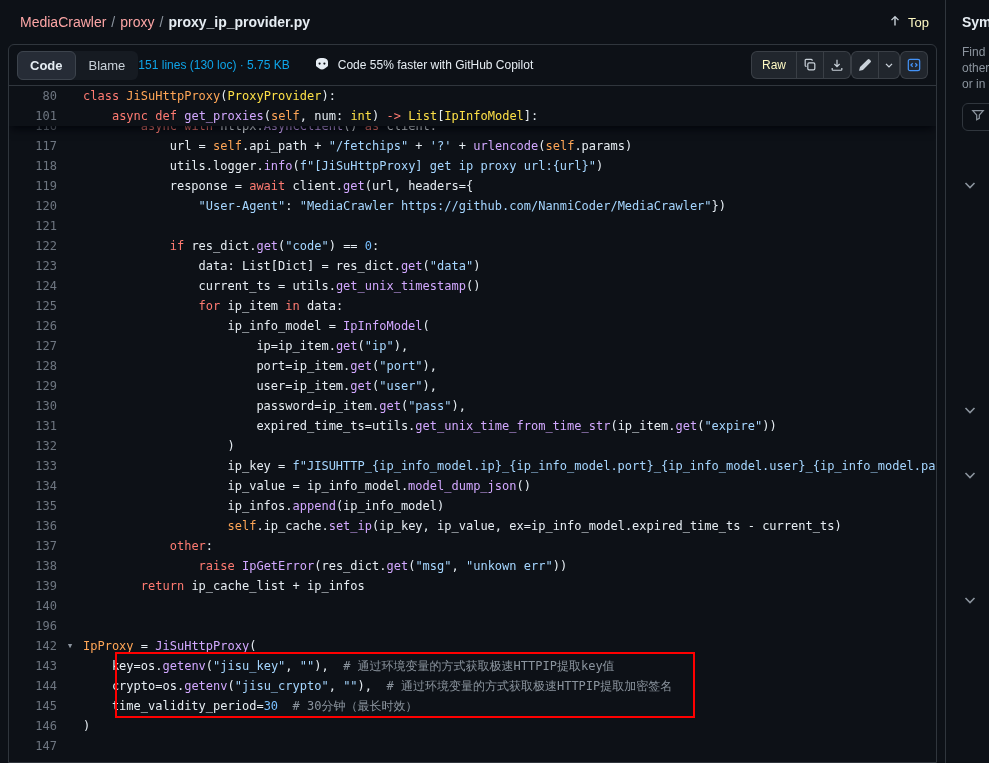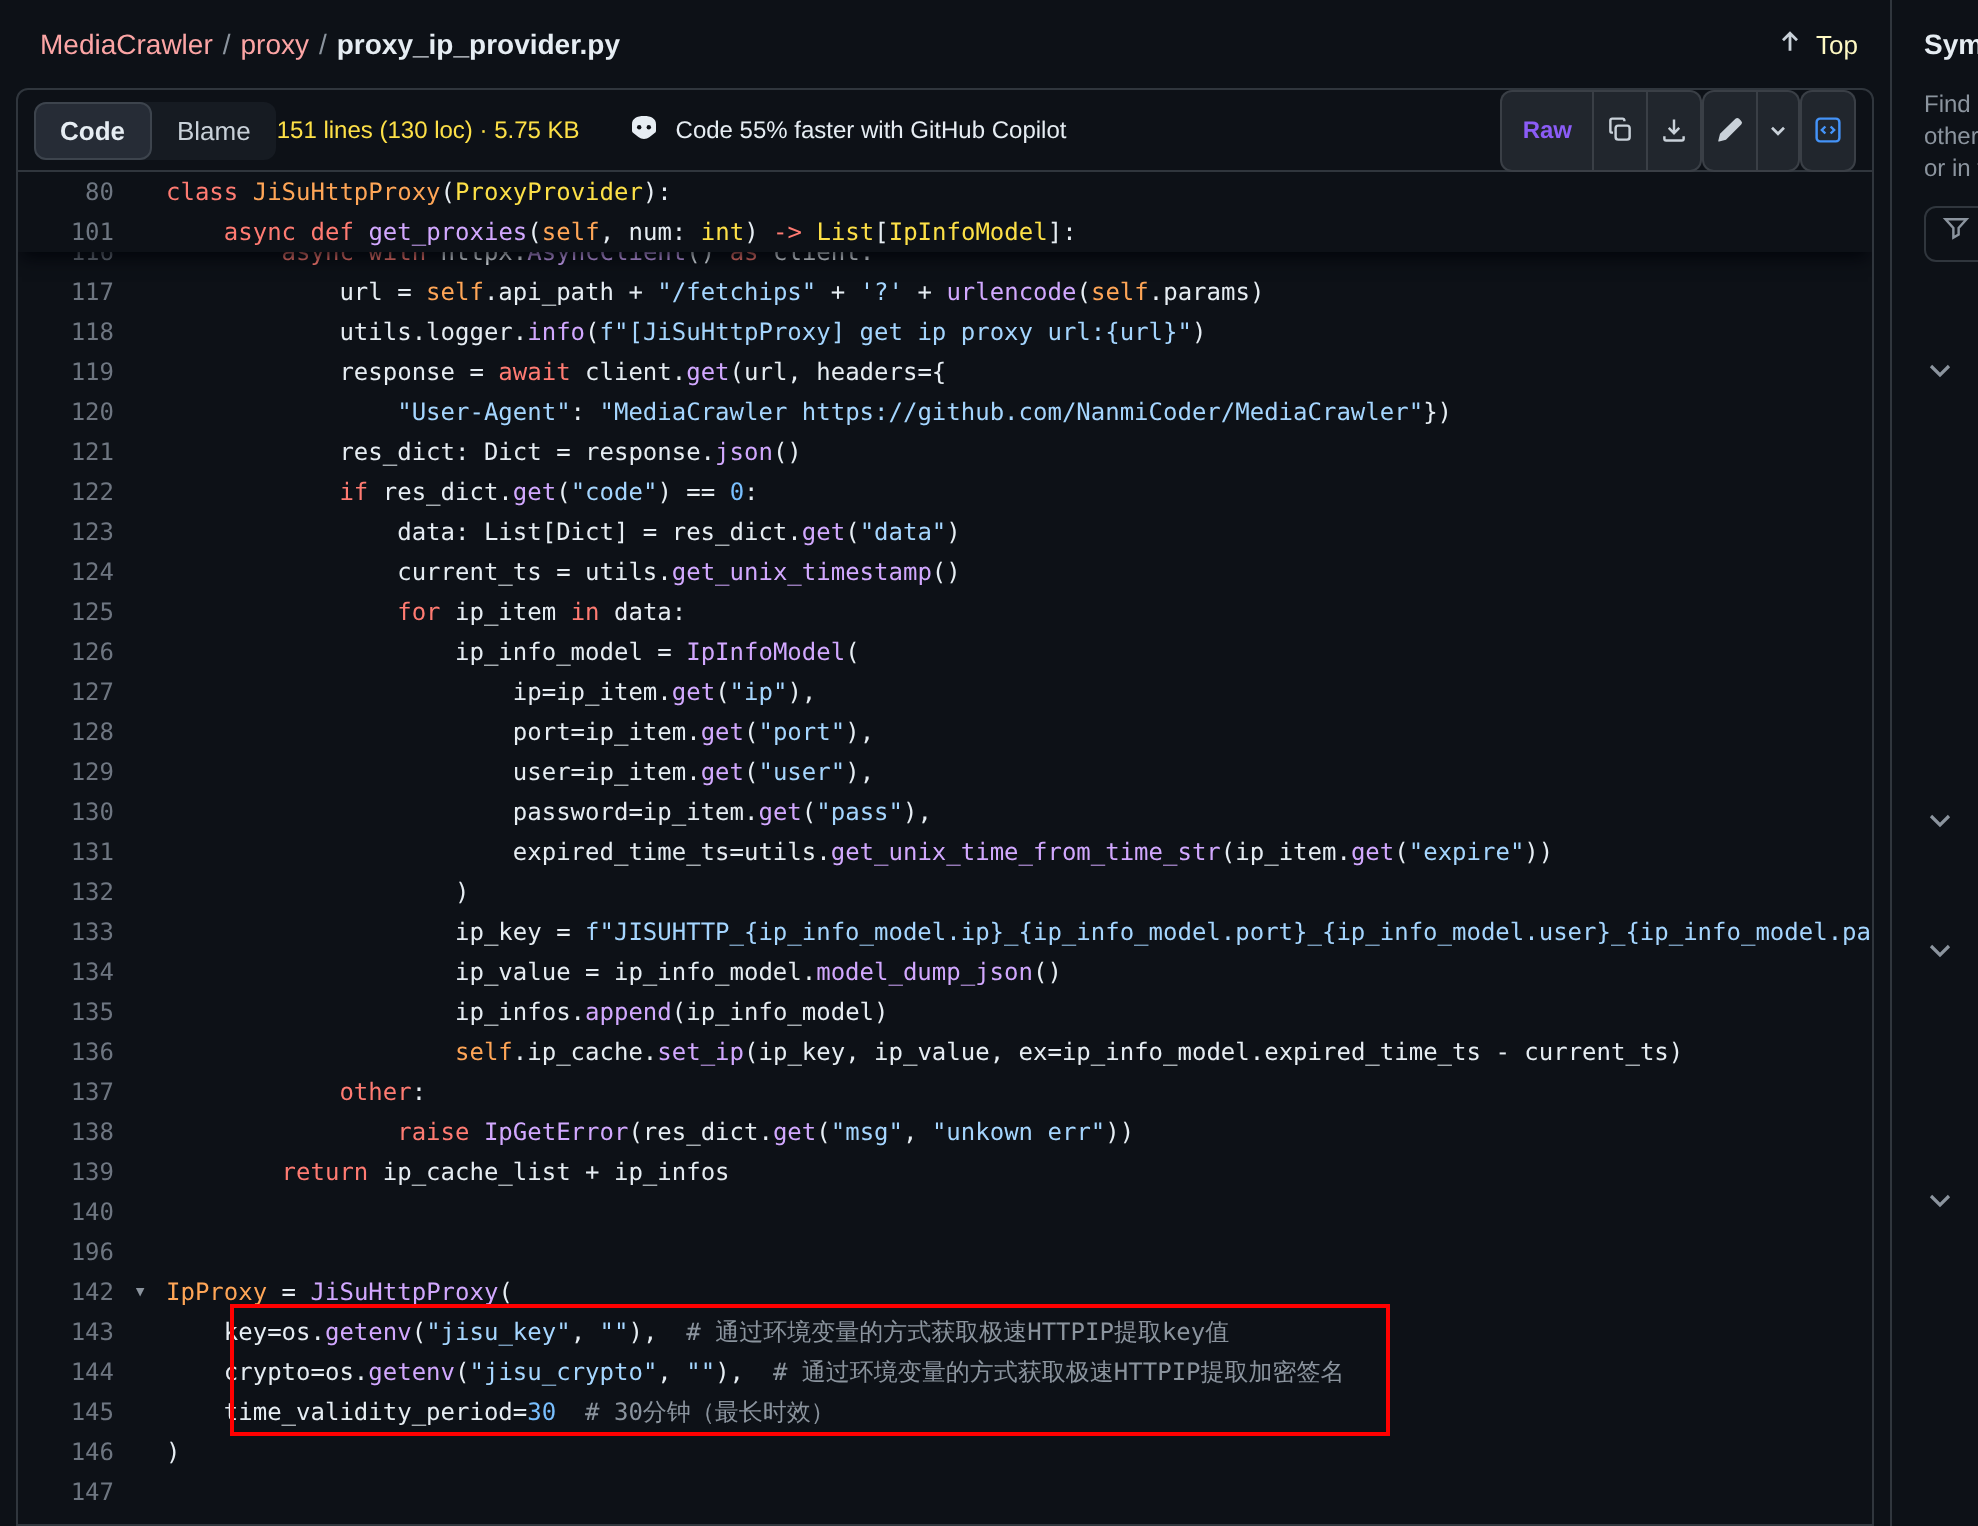--- a/index.html
+++ b/index.html
@@ -18,27 +18,27 @@
 
   
   .box { margin:0 8px; border:1px solid #30363d; border-radius:6px 6px 0 0; flex:1; min-height:0;
          display:flex; flex-direction:column; overflow:hidden; background:#0d1117; }
 
   
   .toolbar { height:41px; flex:none; display:flex; align-items:center; padding:0 8px; border-bottom:1px solid #30363d; }
   .seg { display:flex; background:#161b22; border-radius:6px; }
   .seg-btn { font-size:13px; line-height:1; padding:7px 12px; border-radius:6px; color:#c9d1d9; cursor:pointer; border:1px solid transparent; }
   .seg-btn.active { background:#262c36; border-color:#3d444d; color:#e6edf3; font-weight:600; }
-  .file-info { font-size:12px; color:#fde047; white-space:nowrap; }
+  .file-info { font-size:12px; color:#0ea5e9; white-space:nowrap; }
   .copilot { display:flex; align-items:center; gap:8px; font-size:12px; color:#e6edf3; margin-left:24px; cursor:pointer; white-space:nowrap; }
   .spacer { flex:1; }
   .btn-group { display:flex; }
-  .gbtn { height:41px; display:flex; align-items:center; justify-content:center; gap:4px; padding:0 10px;
-          background:#21262d; border:1px solid rgba(240,246,252,0.12); color:#8b5cf6;
-          font-size:12px; font-weight:700; cursor:pointer; }
+  .gbtn { height:28px; display:flex; align-items:center; justify-content:center; gap:4px; padding:0 10px;
+          background:#21262d; border:1px solid rgba(240,246,252,0.12); color:#fef9c3;
+          font-size:12px; font-weight:400; cursor:pointer; }
   .btn-group .gbtn { border-radius:0; margin-left:-1px; }
   .btn-group .gbtn:first-child { border-radius:6px 0 0 6px; margin-left:0; }
   .btn-group .gbtn:last-child { border-radius:0 6px 6px 0; }
   .gbtn.single { border-radius:6px; }
   .icon-btn { width:28px; padding:0; }
   .icon-btn.narrow { width:22px; }
   .gbtn svg { display:block; }
 
   
   .code-wrap { position:relative; flex:1; min-height:0; overflow:hidden;
@@ -154,21 +154,21 @@
         </div>
       </div>
 
       <div class="code-wrap">
         <div class="lines" id="code-lines">
             <div class="line"><span class="ln">116</span><span class="fold"></span><span class="src"><span>        </span><span class="tok-k">async</span><span> </span><span class="tok-k">with</span><span> httpx.</span><span class="tok-fn">AsyncClient</span><span>() </span><span class="tok-k">as</span><span> client:</span></span></div>
             <div class="line"><span class="ln">117</span><span class="fold"></span><span class="src"><span>            url = </span><span class="tok-cn">self</span><span>.api_path + </span><span class="tok-s">"/fetchips"</span><span> + </span><span class="tok-s">'?'</span><span> + </span><span class="tok-fn">urlencode</span><span>(</span><span class="tok-cn">self</span><span>.params)</span></span></div>
             <div class="line"><span class="ln">118</span><span class="fold"></span><span class="src"><span>            utils.logger.</span><span class="tok-fn">info</span><span>(</span><span class="tok-s">f"[JiSuHttpProxy] get ip proxy url:{url}"</span><span>)</span></span></div>
             <div class="line"><span class="ln">119</span><span class="fold"></span><span class="src"><span>            response = </span><span class="tok-k">await</span><span> client.</span><span class="tok-fn">get</span><span>(url, headers={</span></span></div>
             <div class="line"><span class="ln">120</span><span class="fold"></span><span class="src"><span>                </span><span class="tok-s">"User-Agent"</span><span>: </span><span class="tok-s">"MediaCrawler https://github.com/NanmiCoder/MediaCrawler"</span><span>})</span></span></div>
-            <div class="line"><span class="ln">121</span><span class="fold"></span><span class="src"><span>            res_dict: Dict = response.</span><span class="tok-fn">json</span><span>()</span></span></div>
+            <div class="line"><span class="ln">121</span><span class="fold"></span></div>
             <div class="line"><span class="ln">122</span><span class="fold"></span><span class="src"><span>            </span><span class="tok-k">if</span><span> res_dict.</span><span class="tok-fn">get</span><span>(</span><span class="tok-s">"code"</span><span>) == </span><span class="tok-n">0</span><span>:</span></span></div>
             <div class="line"><span class="ln">123</span><span class="fold"></span><span class="src"><span>                data: List[Dict] = res_dict.</span><span class="tok-fn">get</span><span>(</span><span class="tok-s">"data"</span><span>)</span></span></div>
             <div class="line"><span class="ln">124</span><span class="fold"></span><span class="src"><span>                current_ts = utils.</span><span class="tok-fn">get_unix_timestamp</span><span>()</span></span></div>
             <div class="line"><span class="ln">125</span><span class="fold"></span><span class="src"><span>                </span><span class="tok-k">for</span><span> ip_item </span><span class="tok-k">in</span><span> data:</span></span></div>
             <div class="line"><span class="ln">126</span><span class="fold"></span><span class="src"><span>                    ip_info_model = </span><span class="tok-fn">IpInfoModel</span><span>(</span></span></div>
             <div class="line"><span class="ln">127</span><span class="fold"></span><span class="src"><span>                        ip=ip_item.</span><span class="tok-fn">get</span><span>(</span><span class="tok-s">"ip"</span><span>),</span></span></div>
             <div class="line"><span class="ln">128</span><span class="fold"></span><span class="src"><span>                        port=ip_item.</span><span class="tok-fn">get</span><span>(</span><span class="tok-s">"port"</span><span>),</span></span></div>
             <div class="line"><span class="ln">129</span><span class="fold"></span><span class="src"><span>                        user=ip_item.</span><span class="tok-fn">get</span><span>(</span><span class="tok-s">"user"</span><span>),</span></span></div>
             <div class="line"><span class="ln">130</span><span class="fold"></span><span class="src"><span>                        password=ip_item.</span><span class="tok-fn">get</span><span>(</span><span class="tok-s">"pass"</span><span>),</span></span></div>
             <div class="line"><span class="ln">131</span><span class="fold"></span><span class="src"><span>                        expired_time_ts=utils.</span><span class="tok-fn">get_unix_time_from_time_str</span><span>(ip_item.</span><span class="tok-fn">get</span><span>(</span><span class="tok-s">"expire"</span><span>))</span></span></div>

